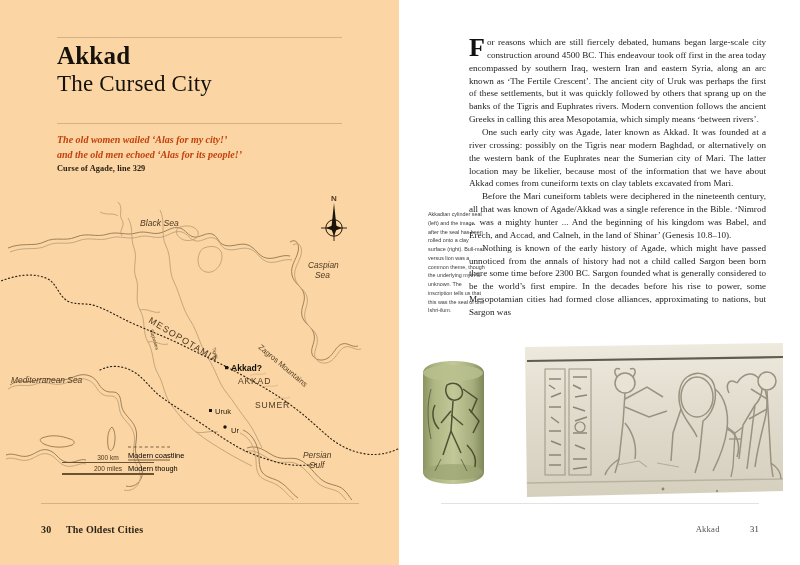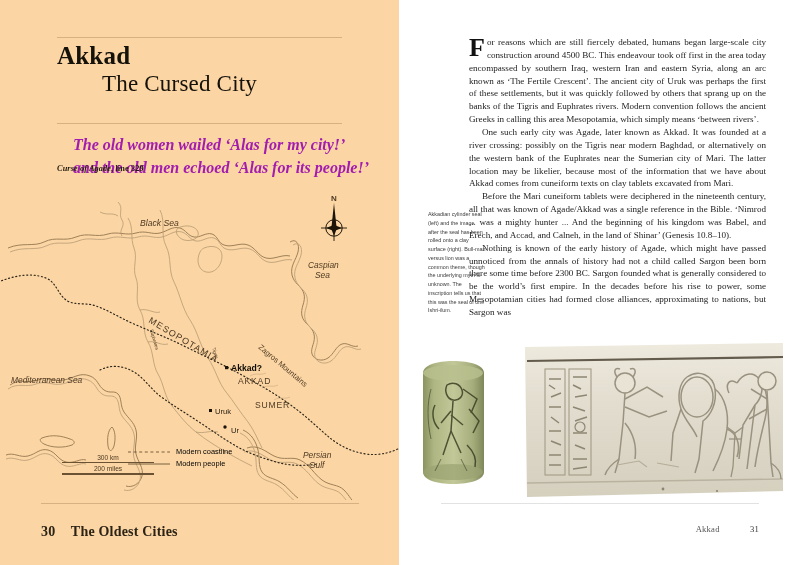--- a/index.html
+++ b/index.html
@@ -7,42 +7,42 @@
   .spread{position:relative;width:800px;height:565px;display:flex;background:#ffffff;}
 
   
   .page-left{position:relative;width:399px;height:565px;background:#fbd5a3;flex:0 0 399px;}
   .rule{height:1px;background:#d8b183;width:100%;}
   .head-wrap{position:absolute;left:57px;top:37px;width:285px;}
   .date-line{font-size:13.5px;color:#2a2115;letter-spacing:.4px;margin-top:8px;font-family:"Liberation Serif",serif;}
   .date-line .ital{font-style:italic;}
   .date-line .sc{font-size:11px;letter-spacing:.6px;}
   .title-main{font-size:25px;font-weight:bold;color:#15110b;margin-top:4px;line-height:1.1;letter-spacing:.2px;}
-  .title-sub{font-size:23px;font-weight:normal;color:#15110b;margin-top:1px;line-height:1.15;letter-spacing:.2px;margin-left:45px;}
+  .title-sub{font-size:23px;font-weight:normal;color:#15110b;margin-top:1px;line-height:1.15;letter-spacing:.2px;}
   .rule2{position:absolute;left:57px;top:123px;width:285px;height:1px;background:#d8b183;}
-  .quote{position:absolute;left:57px;top:133px;width:300px;font-style:italic;font-size:16px;line-height:1.45;color:#a21caf;font-weight:600;margin-left:16px;}
+  .quote{position:absolute;left:57px;top:133px;width:300px;font-style:italic;font-size:10px;line-height:1.45;color:#c2410c;font-weight:600;}
   .quote-src{position:absolute;left:57px;top:164px;font-size:8.3px;color:#241c11;font-weight:600;letter-spacing:.1px;}
-  .quote-src .ttl{font-style:italic;}
+  .quote-src .ttl{}
 
   
   .map{position:absolute;left:0px;top:190px;width:399px;height:310px;}
   .map svg{display:block;}
   .mlabel{font-family:"Liberation Sans",sans-serif;fill:#4e3a24;}
 
   .legend{position:absolute;left:128px;top:443px;width:180px;font-family:"Liberation Sans",sans-serif;font-size:7.4px;color:#4a3venue;}
-  .legend-row{display:flex;align-items:flex-end;height:12.5px;}
+  .legend-row{display:flex;align-items:flex-start;height:12.5px;flex-direction:column;}
   .legend-key{width:42px;height:8px;position:relative;margin-right:6px;}
   .legend-lbl{color:#473venue;}
 
   .scalebar{position:absolute;left:62px;top:452px;width:92px;font-family:"Liberation Sans",sans-serif;font-size:6.6px;color:#4e3a24;text-align:center;}
   .sb-line{height:1.4px;background:#6b5233;width:92px;}
   .sb-txt{margin:1.5px 0;}
 
   .foot-rule-l{position:absolute;left:41px;top:503px;width:318px;height:1px;background:#d8b183;}
-  .foot-l{position:absolute;left:41px;top:524px;font-size:14px;color:#2c2317;font-weight:bold;letter-spacing:.2px;}
+  .foot-l{position:absolute;left:41px;top:524px;font-size:10px;color:#2c2317;font-weight:bold;letter-spacing:.2px;}
   .foot-l .pg{margin-right:12px;}
 
   
   .page-right{position:relative;flex:1 1 auto;height:565px;background:#ffffff;}
   .body-col{position:absolute;left:70px;top:36px;width:297px;font-size:9.1px;line-height:1.415;color:#1c1c1c;text-align:justify;}
   .body-col p{margin:0;text-indent:13px;}
   .body-col p.first{text-indent:0;}
   .dropcap{float:left;font-size:26px;line-height:0.82;font-weight:bold;margin:1px 2px 0 0;color:#111;}
   .sc{font-size:7.6px;letter-spacing:.2px;}
 
@@ -229,21 +229,21 @@
             </svg>
         </span>
         <span class="legend-lbl">Modern coastline</span>
       </div>
       <div class="legend-row">
         <span class="legend-key">
           <svg width="42" height="8">
               <line x1="0" y1="4" x2="42" y2="4" stroke="#6b5233" stroke-width="0.9"></line>
             </svg>
         </span>
-        <span class="legend-lbl">Modern people</span>
+        <span class="legend-lbl">Modern though</span>
       </div>
     </div>
 
     <div class="foot-rule-l"></div>
     <div class="foot-l">
       <span class="pg">30</span>
       <span>The Oldest Cities</span>
     </div>
   </div>
 

